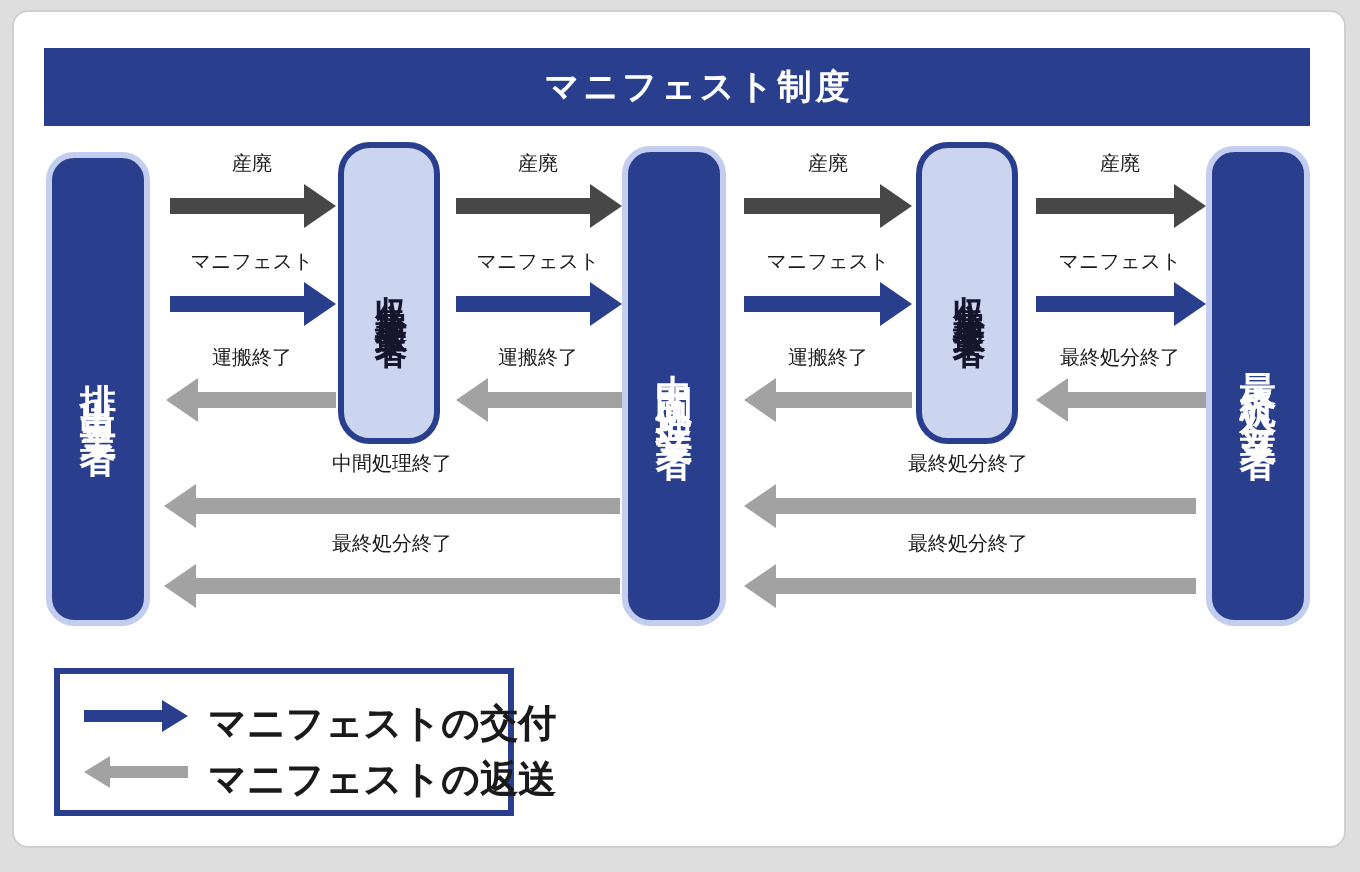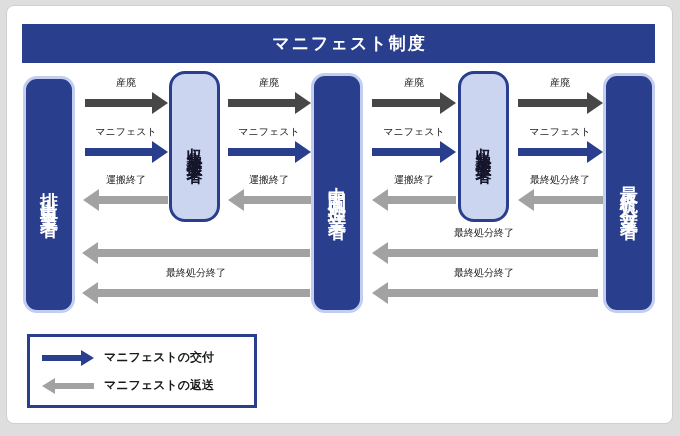--- a/index.html
+++ b/index.html
@@ -77,21 +77,21 @@
   .flow-label {
     position:absolute; transform:translateX(-50%);
     font-size:10px; color:var(--label-text,#1a1a1a);
     white-space:nowrap; line-height:1.2;
   }
   .legend-box {
     position:absolute; left:27px; top:334px; width:230px; height:74px;
     background:#fff; border:3px solid var(--navy,#293e8c);
   }
   .legend-label {
-    position:absolute; left:104px; font-size:12px; font-weight:600;
+    position:absolute; left:104px; font-size:19px; font-weight:600;
     color:var(--label-text,#1a1a1a); white-space:nowrap;
   }
 </style>
 </head>
 <body>
 
 <div class="stage">
   <div class="card"></div>
 
   <div class="title-bar">
@@ -138,20 +138,21 @@
 
   <div class="flow-label" style="left:126px; top:174px;">運搬終了</div>
   <div class="arrow arrow-left c-gray" style="left:83px; top:189px; width:85px;"></div>
   <div class="flow-label" style="left:269px; top:174px;">運搬終了</div>
   <div class="arrow arrow-left c-gray" style="left:228px; top:189px; width:83px;"></div>
   <div class="flow-label" style="left:414px; top:174px;">運搬終了</div>
   <div class="arrow arrow-left c-gray" style="left:372px; top:189px; width:84px;"></div>
   <div class="flow-label" style="left:560px; top:174px;">最終処分終了</div>
   <div class="arrow arrow-left c-gray" style="left:518px; top:189px; width:85px;"></div>
 
+  <div class="flow-label" style="left:196px; top:227px;">中間処理終了</div>
   <div class="arrow arrow-left c-gray" style="left:82px; top:242px; width:228px;"></div>
   <div class="flow-label" style="left:484px; top:227px;">最終処分終了</div>
   <div class="arrow arrow-left c-gray" style="left:372px; top:242px; width:226px;"></div>
 
   <div class="flow-label" style="left:196px; top:267px;">最終処分終了</div>
   <div class="arrow arrow-left c-gray" style="left:82px; top:282px; width:228px;"></div>
   <div class="flow-label" style="left:484px; top:267px;">最終処分終了</div>
   <div class="arrow arrow-left c-gray" style="left:372px; top:282px; width:226px;"></div>
 
   <div class="legend-box"></div>

